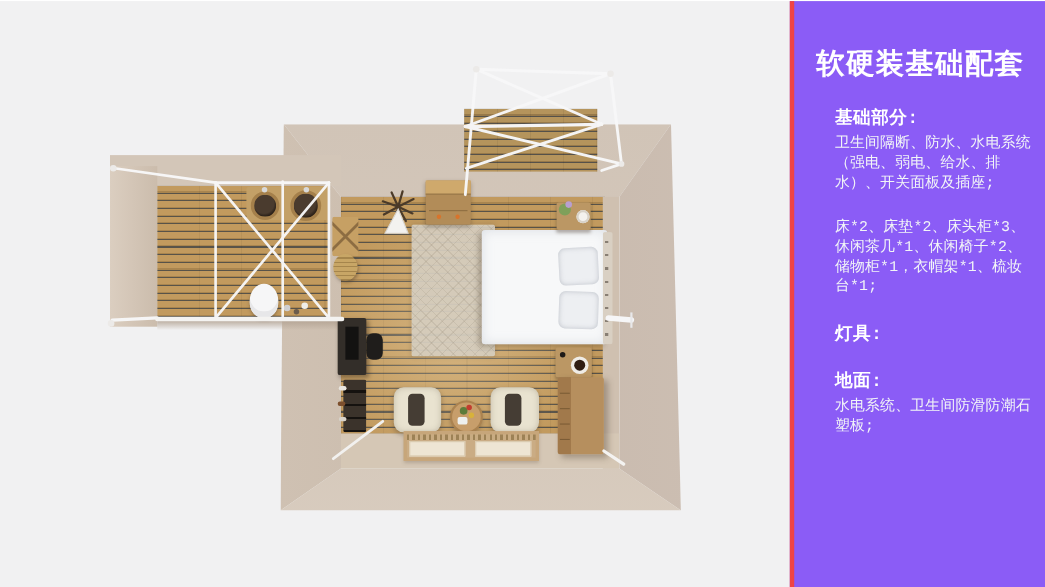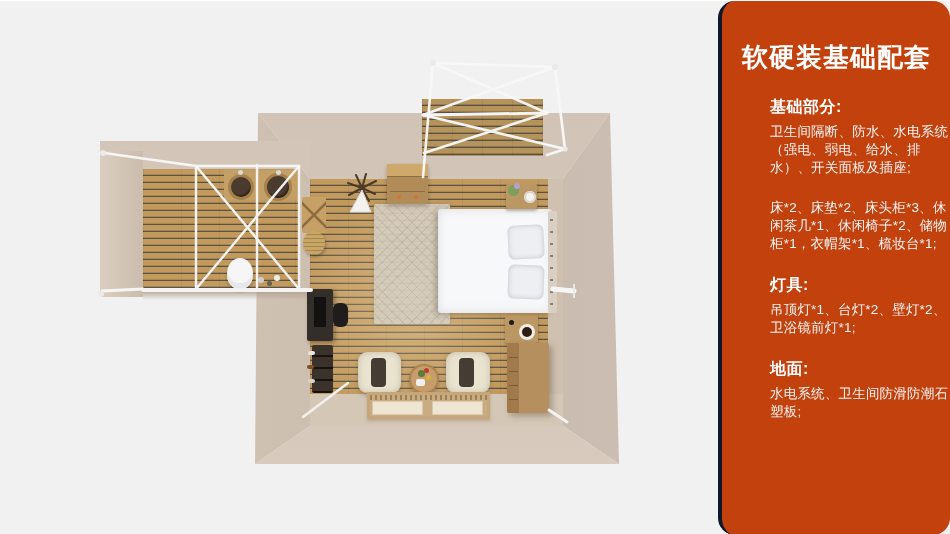--- a/index.html
+++ b/index.html
@@ -104,25 +104,25 @@
     box-shadow:0 2px 4px rgba(80,65,50,.35);}
   .flower{position:absolute;border-radius:50%;}
   #mats{left:367px;top:391px;width:123px;height:27px;background:#caac84;border:3px solid #c7a67a;box-sizing:border-box;
     box-shadow:0 2px 3px rgba(90,75,60,.25);}
   #mats .band{position:absolute;left:0;top:0;width:100%;height:5px;
     background:repeating-linear-gradient(to right,#9d8256 0 2px,#c9ac82 2px 5px);}
   #mats .panel{position:absolute;top:6px;width:51px;height:14px;background:#eee5d3;border:1px solid #d9c9ad;box-sizing:border-box;}
 
   
   #sidebar{position:absolute;left:718px;top:0;width:232px;height:534px;box-sizing:border-box;
-    background:#c2410c;border-left:4px solid #0f172a;color:#ffffff;
-    padding:40px 14px 0 36px;border-radius:17px;}
+    background:#8b5cf6;border-left:4px solid #ef4444;color:#ffffff;
+    padding:40px 14px 0 36px;}
   #sidebar h1{margin:0 0 24px -16px;font-size:26px;line-height:32px;font-weight:bold;
     letter-spacing:1px;white-space:nowrap;}
-  .section{margin:0 0 22px 12px;width:180px;}
+  .section{margin:0 0 22px 1px;width:180px;font-family:Liberation Mono, monospace;}
   .section h2{margin:0 0 5px 0;font-size:16px;font-weight:bold;letter-spacing:.5px;}
   .section p{margin:0;font-size:13.5px;line-height:18px;color:#f2f5f7;letter-spacing:.2px;}
 
   svg{position:absolute;left:0;top:0;pointer-events:none;}
 </style>
 </head>
 <body>
 
 <div id="stage">
 
@@ -267,21 +267,20 @@
 
     <div class="section">
       <h2>基础部分:</h2>
       <p>卫生间隔断、防水、水电系统（强电、弱电、给水、排水）、开关面板及插座;</p>
     </div>
     <div class="section">
       <p>床*2、床垫*2、床头柜*3、休闲茶几*1、休闲椅子*2、储物柜*1，衣帽架*1、梳妆台*1;</p>
     </div>
     <div class="section">
       <h2>灯具:</h2>
-      <p>吊顶灯*1、台灯*2、壁灯*2、卫浴镜前灯*1;</p>
     </div>
     <div class="section">
       <h2>地面:</h2>
       <p>水电系统、卫生间防滑防潮石塑板;</p>
     </div>
   </aside>
 
 </div>
 
 </body></html>

